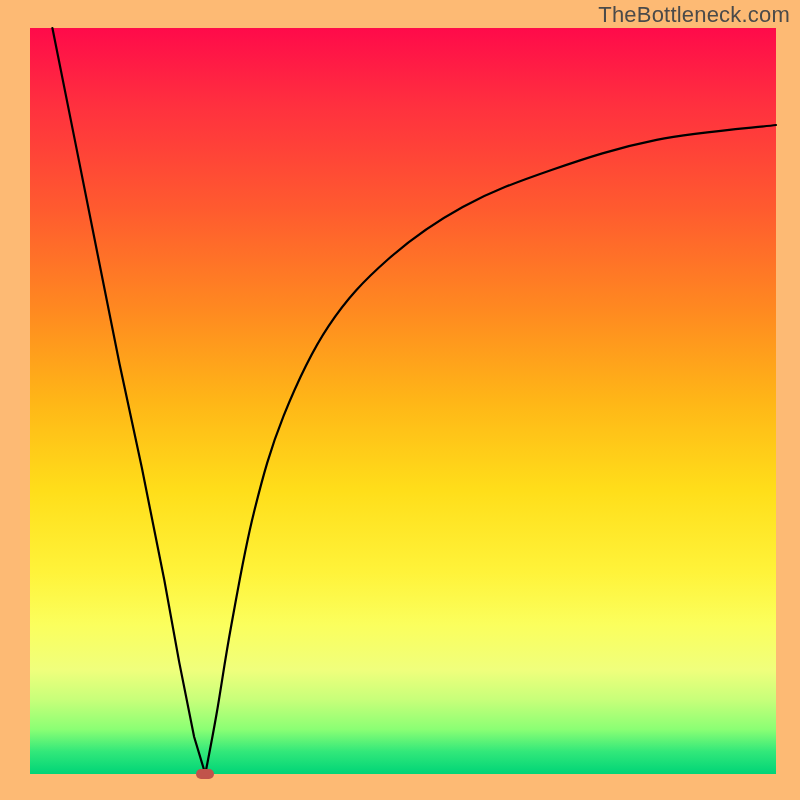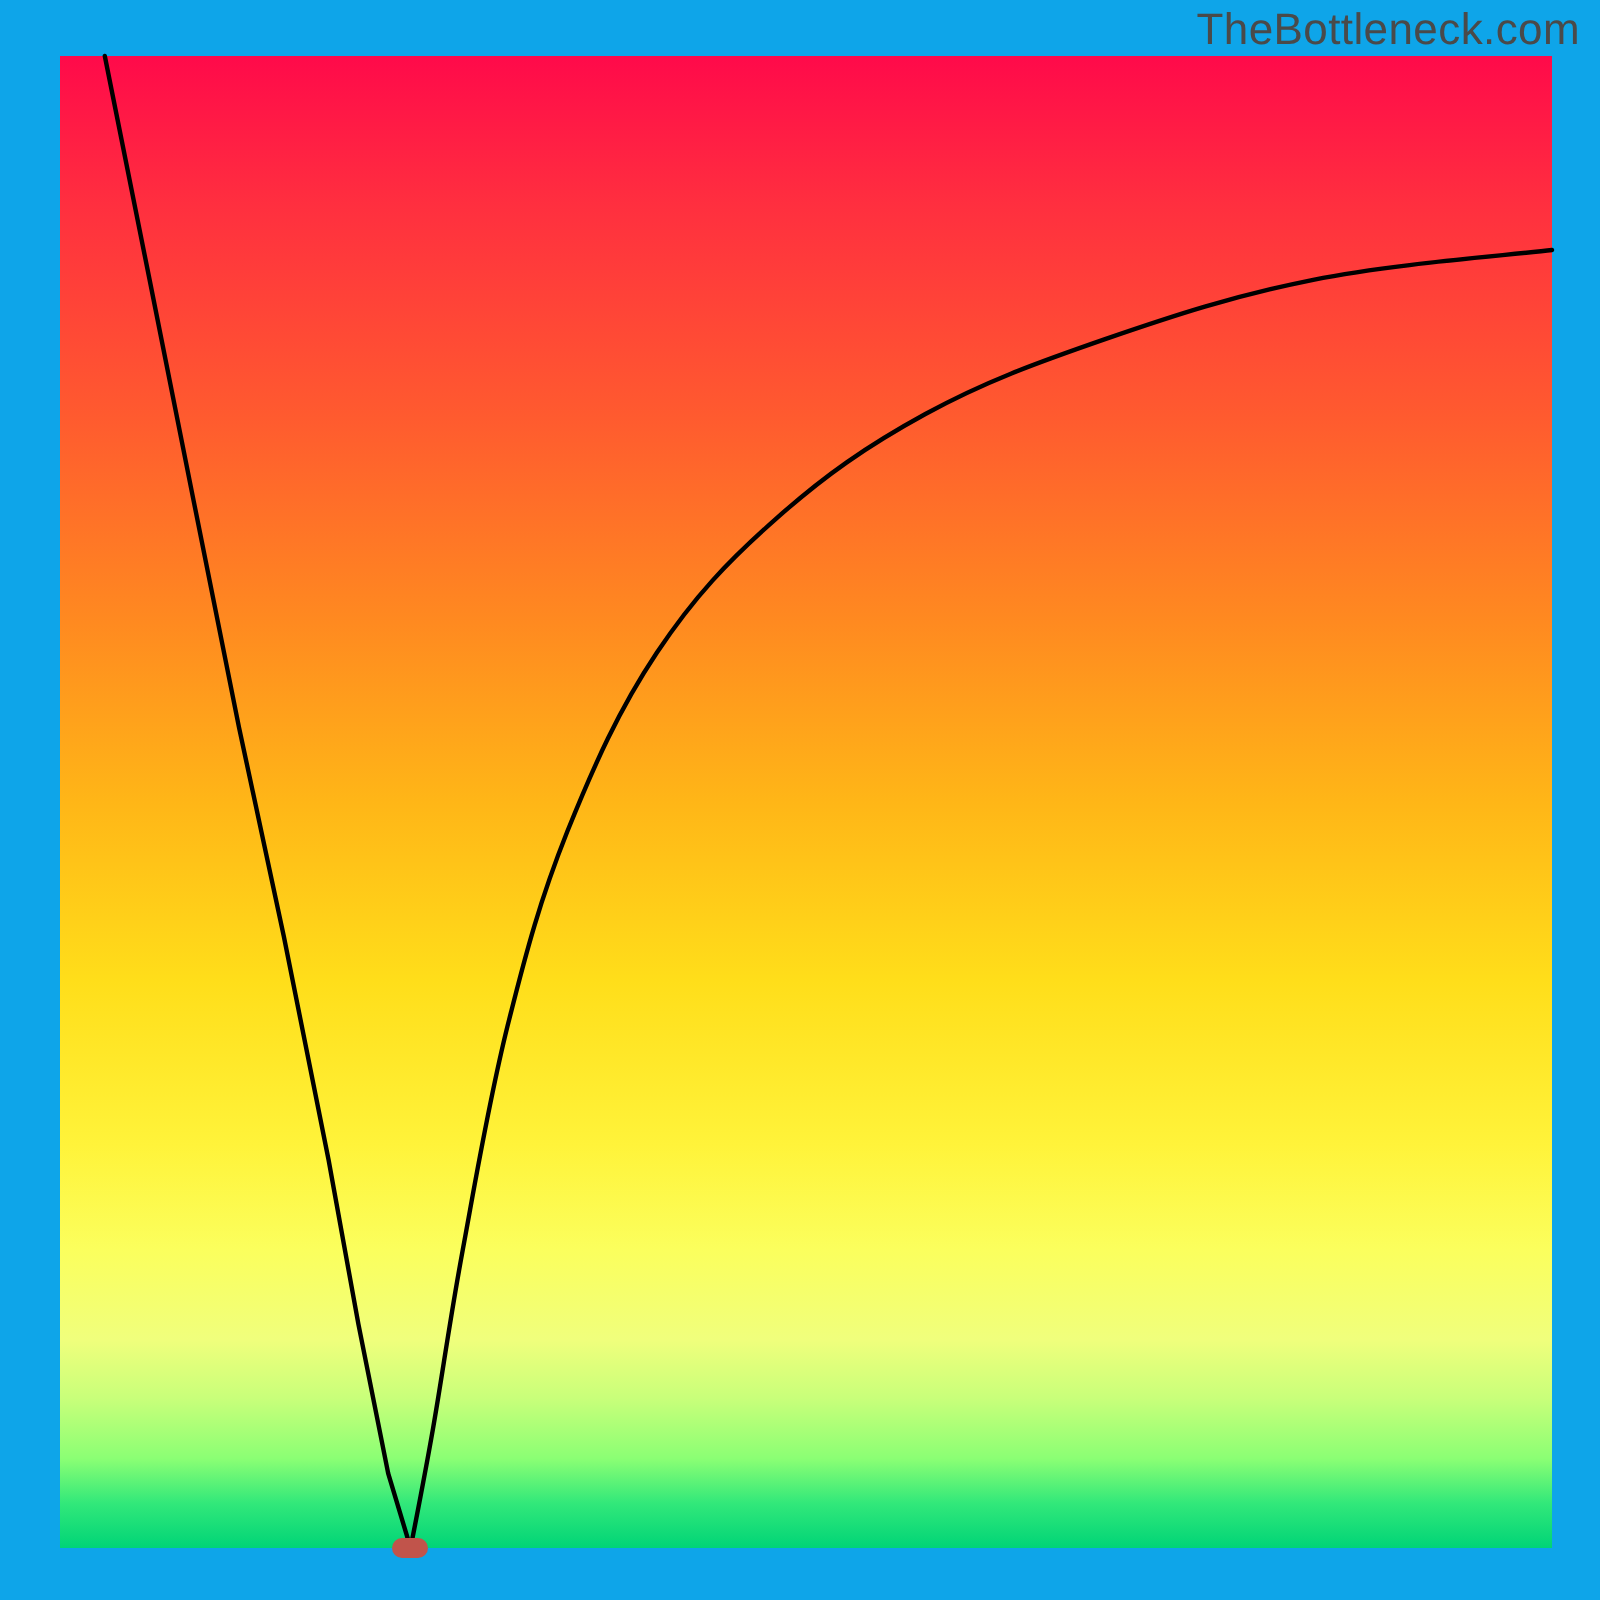--- a/index.html
+++ b/index.html
@@ -8,21 +8,21 @@
     width: 800px;
     height: 800px;
     overflow: hidden;
     background: #000;
     font-family: Arial, Helvetica, sans-serif;
   }
   .frame {
     position: relative;
     width: 800px;
     height: 800px;
-    background: #0ea5e9;
+    background: #fdba74;
   }
   .watermark {
     position: absolute;
     top: 2px;
     right: 10px;
     color: #4a4a4a;
     font-size: 22px;
     font-weight: 500;
     letter-spacing: 0.2px;
     z-index: 10;

